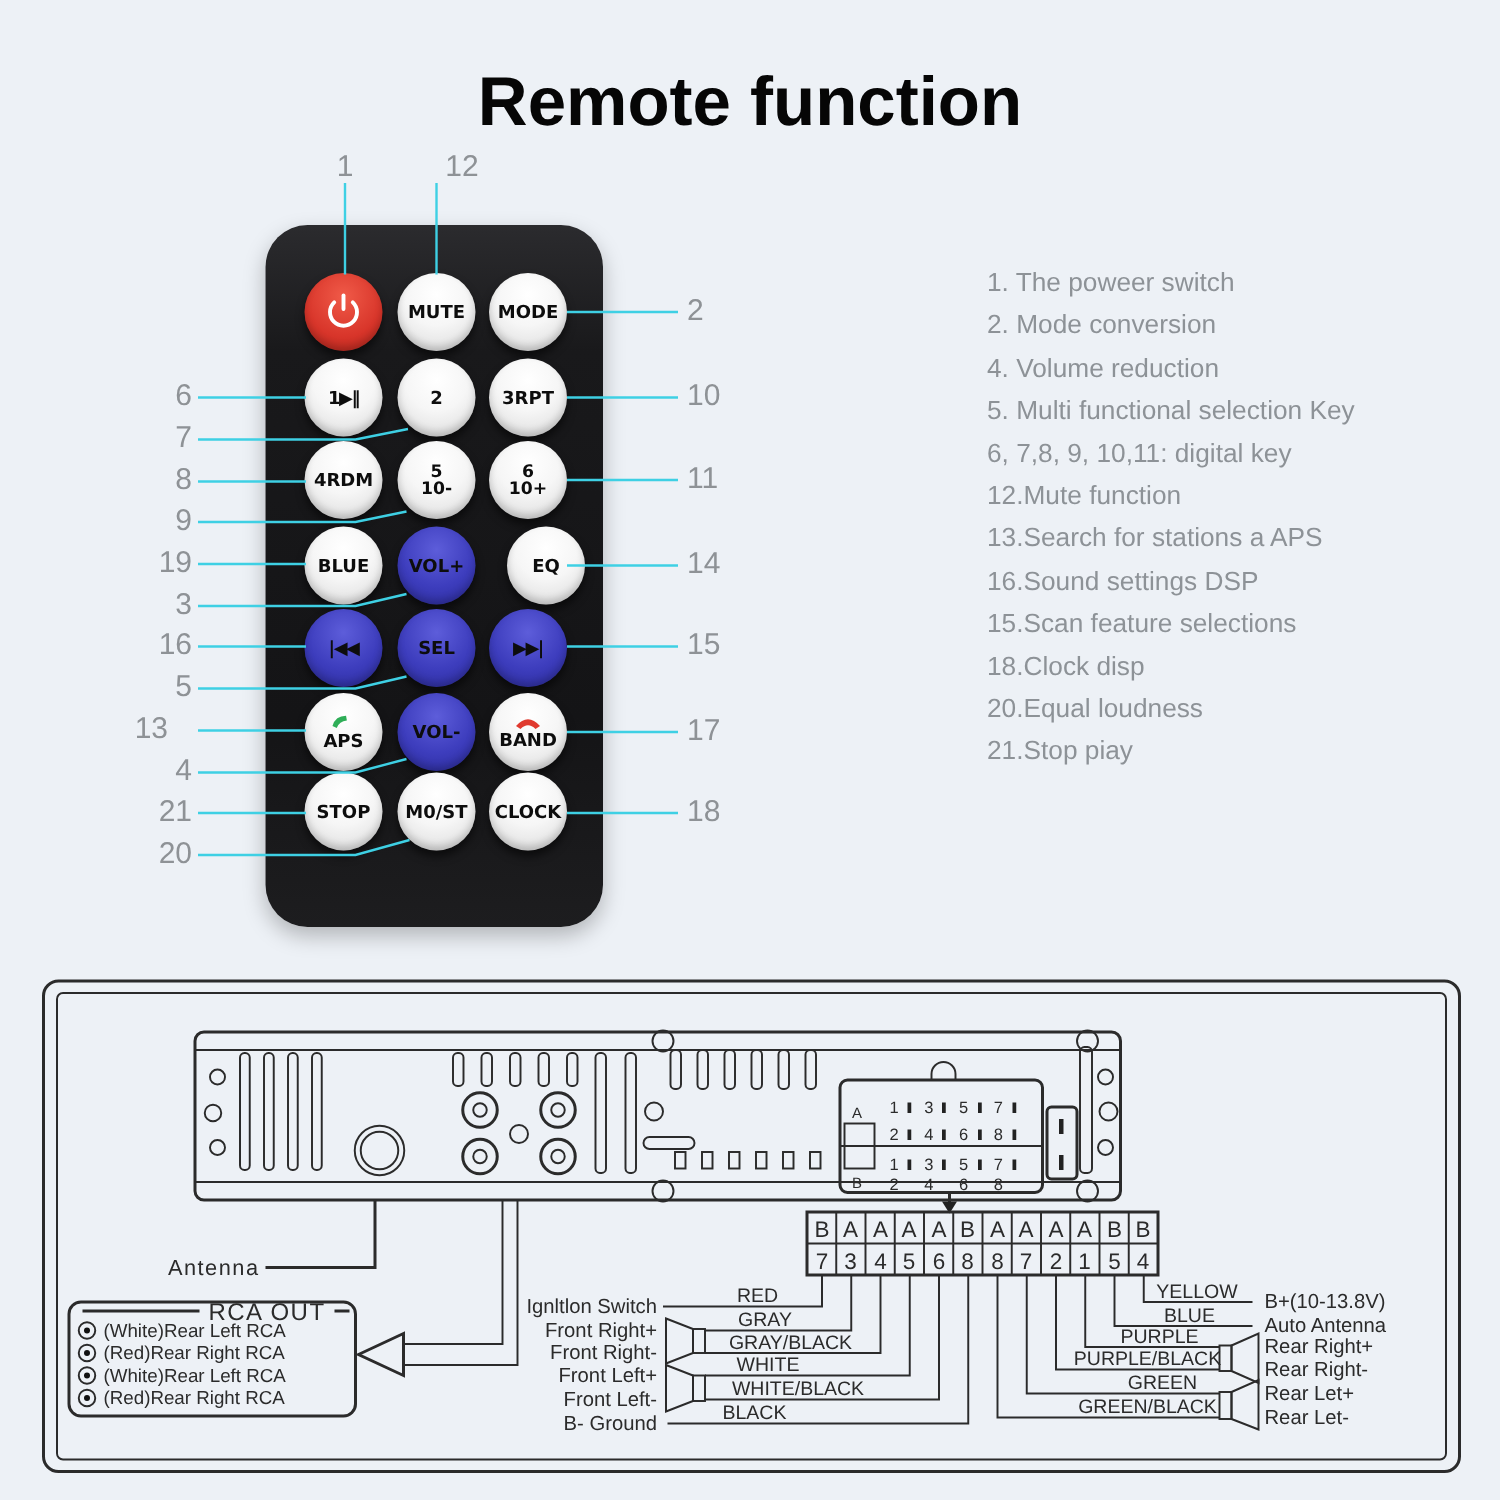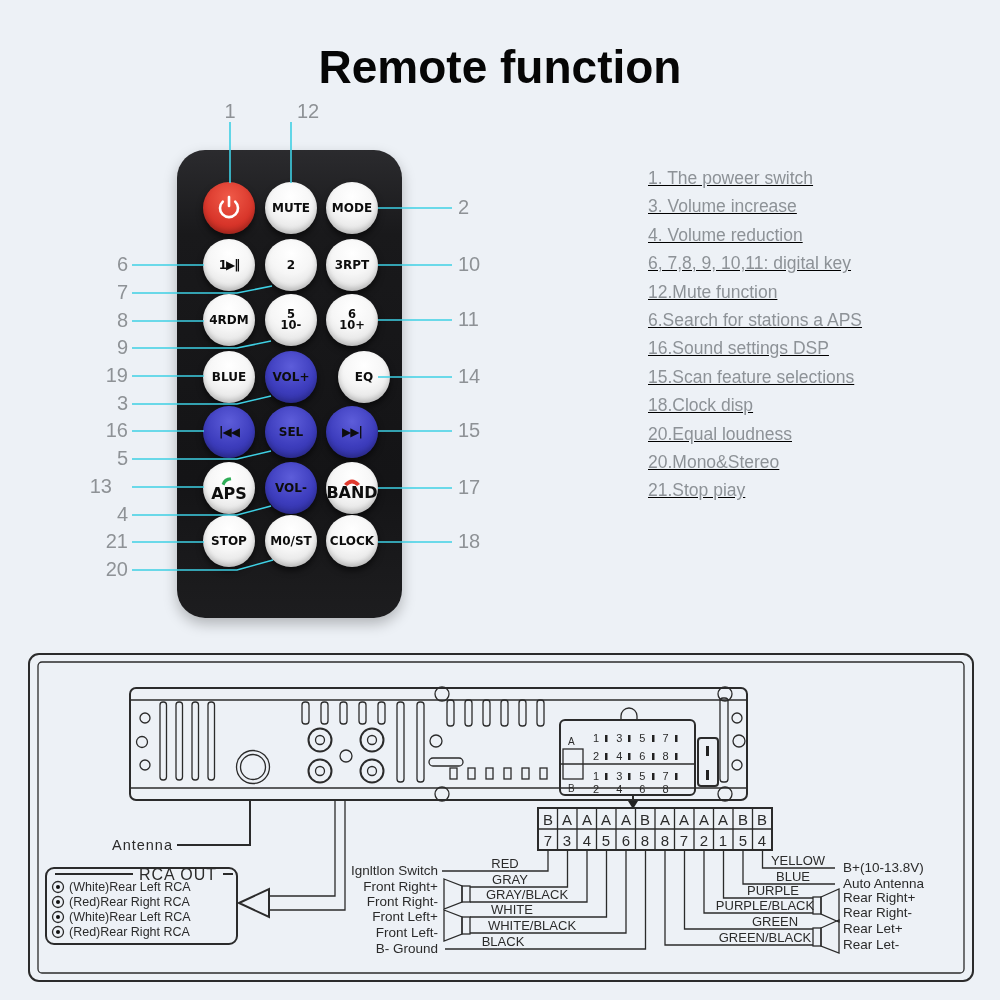--- a/index.html
+++ b/index.html
@@ -24,33 +24,33 @@
     display:flex;flex-direction:column;align-items:center;justify-content:center;
     font-family:"DejaVu Sans",sans-serif;font-weight:bold;font-size:12px;color:#0d0d0d;
     box-shadow:0 4px 6px rgba(0,0,0,.55), inset 0 -3px 5px rgba(0,0,0,.18);
     text-align:center;line-height:13px;
   }
   .btn.white{background:radial-gradient(circle at 50% 28%,#ffffff 0%,#f6f6f6 45%,#d7d7d7 100%);}
   .btn.blue{background:radial-gradient(circle at 50% 30%,#5d5dda 0%,#3d3dbd 55%,#2a2a97 100%);}
   .btn.red{background:radial-gradient(circle at 50% 30%,#f05a48 0%,#d8352a 60%,#b0251c 100%);}
   .btn .l2{font-size:11.5px;line-height:11px;}
   .btn .arr{font-size:12px;letter-spacing:-1px;}
-  .btn .small-lbl{font-size:16px;line-height:12px;}
+  .btn .small-lbl{font-size:12px;line-height:12px;}
   .btn svg{display:block;}
   
   .callout{
     position:absolute;font-size:20px;color:#8e9296;
     font-family:"Liberation Sans",sans-serif;
   }
   .callout.cl-left{width:44px;text-align:right;}
   .callout.cl-right{width:44px;text-align:left;}
   .callout.cl-top{width:30px;text-align:center;}
   .callout-lines{position:absolute;left:0;top:0;pointer-events:none;}
   
-  .func-list{position:absolute;left:648px;top:168px;margin:0;padding:0;list-style:none;text-decoration:underline;}
+  .func-list{position:absolute;left:648px;top:168px;margin:10px;padding:0;list-style:none;}
   .func-list li{
     height:28.4px;font-size:17.5px;color:#8d9297;white-space:nowrap;
   }
   
   .bsvg{position:absolute;left:25px;top:650px;}
   .bsvg .ln{stroke:#2b2b2b;fill:none;stroke-width:1.3;}
   .bsvg .ln2{stroke-width:2;}
   .bsvg text{font-family:"Liberation Sans",sans-serif;fill:#2b2b2b;}
   .bsvg .t13{font-size:13px;}
   .bsvg .t13b{font-size:13.5px;}
@@ -193,30 +193,30 @@
 <span class="callout cl-right" style="left:458px;top:196px">2</span>
 <span class="callout cl-right" style="left:458px;top:253px">10</span>
 <span class="callout cl-right" style="left:458px;top:308px">11</span>
 <span class="callout cl-right" style="left:458px;top:365px">14</span>
 <span class="callout cl-right" style="left:458px;top:419px">15</span>
 <span class="callout cl-right" style="left:458px;top:476px">17</span>
 <span class="callout cl-right" style="left:458px;top:530px">18</span>
 
 <ul class="func-list">
   <li>1. The poweer switch</li>
-  <li>3. Volume increase</li>
+  <li>2. Mode conversion</li>
   <li>4. Volume reduction</li>
+  <li>5. Multi functional selection Key</li>
   <li>6, 7,8, 9, 10,11: digital key</li>
   <li>12.Mute function</li>
-  <li>6.Search for stations a APS</li>
+  <li>13.Search for stations a APS</li>
   <li>16.Sound settings DSP</li>
   <li>15.Scan feature selections</li>
   <li>18.Clock disp</li>
   <li>20.Equal loudness</li>
-  <li>20.Mono&amp;Stereo</li>
   <li>21.Stop piay</li>
 </ul>
 
 <svg class="bsvg" width="950" height="335" viewBox="0 0 950 335">
 
   <rect x="4" y="4" width="944" height="327" rx="10" fill="#ffffff" class="ln ln2"></rect>
   <rect x="13" y="12" width="926" height="311" rx="4" class="ln"></rect>
 
   <g>
     <rect x="105" y="38" width="617" height="112" rx="6" class="ln ln2"></rect>

